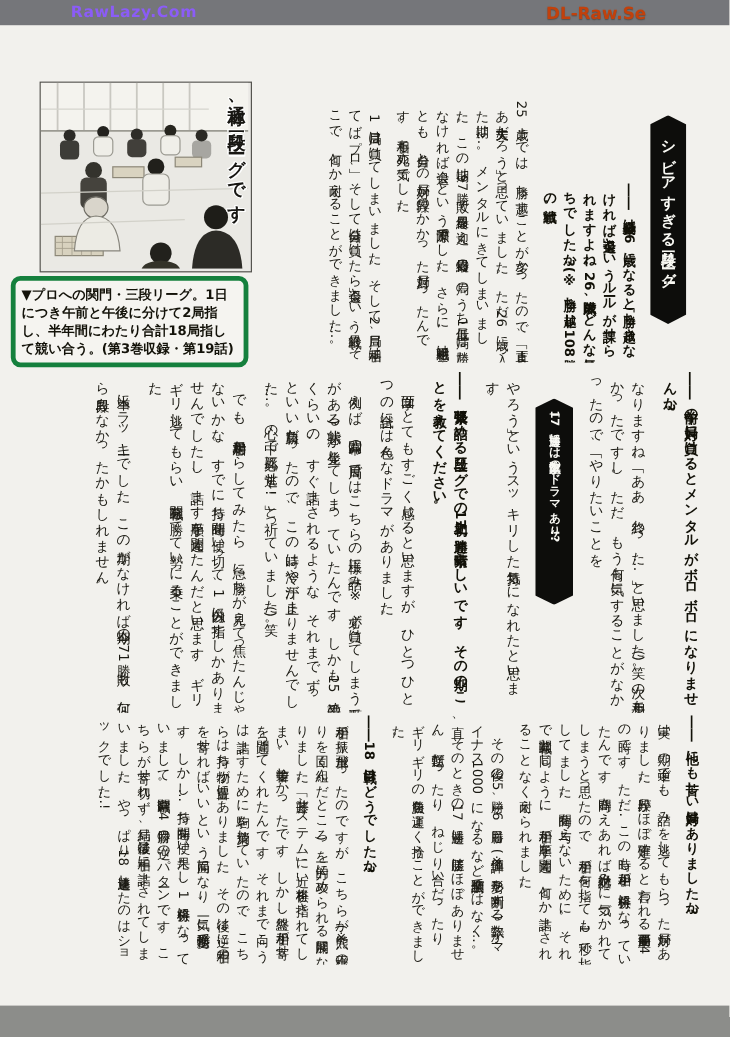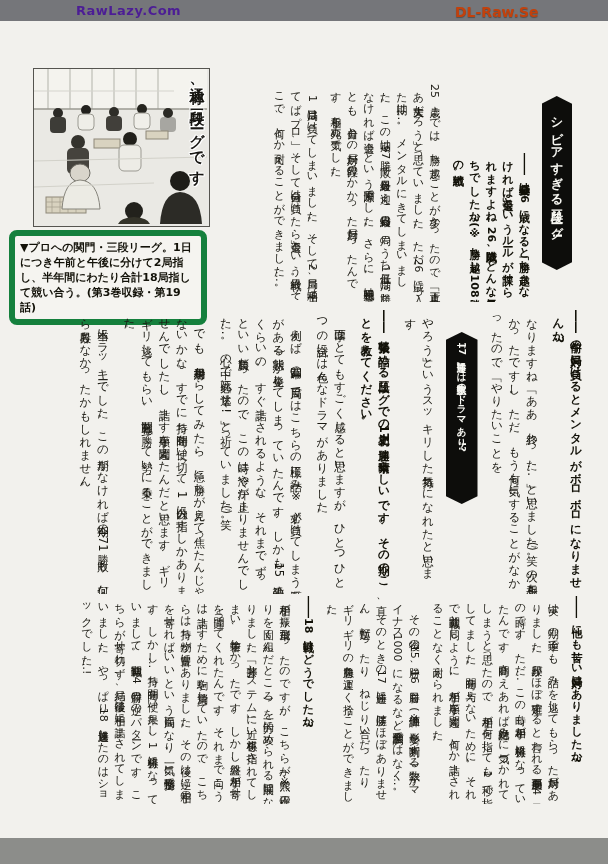--- a/index.html
+++ b/index.html
@@ -5,37 +5,37 @@
   html,body{margin:0;padding:0;}
   body{
     width:608px;height:864px;position:relative;overflow:hidden;
     background:#f2f1ed;
     font-family:"DejaVu Sans",sans-serif;
   }
   .strip{position:absolute;left:0;width:608px;}
   .strip-top{top:0;height:21px;background:#75767a;}
   .strip-bottom{top:838px;height:26px;background:#8c8d8a;}
   .wm{position:absolute;font-weight:700;}
-  .wm-top{left:76px;top:3px;font-size:13px;letter-spacing:.5px;color:#4c1d95;}
+  .wm-top{left:59px;top:3px;font-size:13px;letter-spacing:.5px;color:#8b5cf6;}
   .wm-bottom{left:455px;top:4px;font-size:14px;color:#c2410c;text-shadow:0 1px 1px #55514e;}
 
   
   .panel{position:absolute;left:33px;top:68px;width:175px;height:157px;margin:0;
          border:1px solid #55544f;background:#eae9e5;}
   .panel svg{display:block;}
   .panel-overlay{
     position:absolute;top:7px;right:3px;
     writing-mode:vertical-rl;text-orientation:mixed;
     font-weight:700;font-size:15px;letter-spacing:2px;color:#181713;
     text-shadow:1px 0 0 #fff,-1px 0 0 #fff,0 1px 0 #fff,0 -1px 0 #fff,1px 1px 0 #fff,-1px -1px 0 #fff;
   }
   .caption{
     position:absolute;left:9px;top:230px;width:198px;
     font-weight:700;font-size:11px;line-height:15px;color:#131209;
-    border:6px solid #15803d;border-radius:8px;background:#f5f4f0;
+    border:4px solid #15803d;border-radius:8px;background:#f5f4f0;
     padding:4px 5px;box-sizing:border-box;
   }
 
   
   .vband{
     position:absolute;writing-mode:vertical-rl;text-orientation:mixed;
     color:#1a1912;overflow:hidden;text-align:left;
   }
   .band1{left:212px;top:84px;width:372px;height:218px;font-size:11px;line-height:16.5px;}
   .band2{left:8px;top:310px;width:576px;height:284px;font-size:11.5px;line-height:17.5px;}

